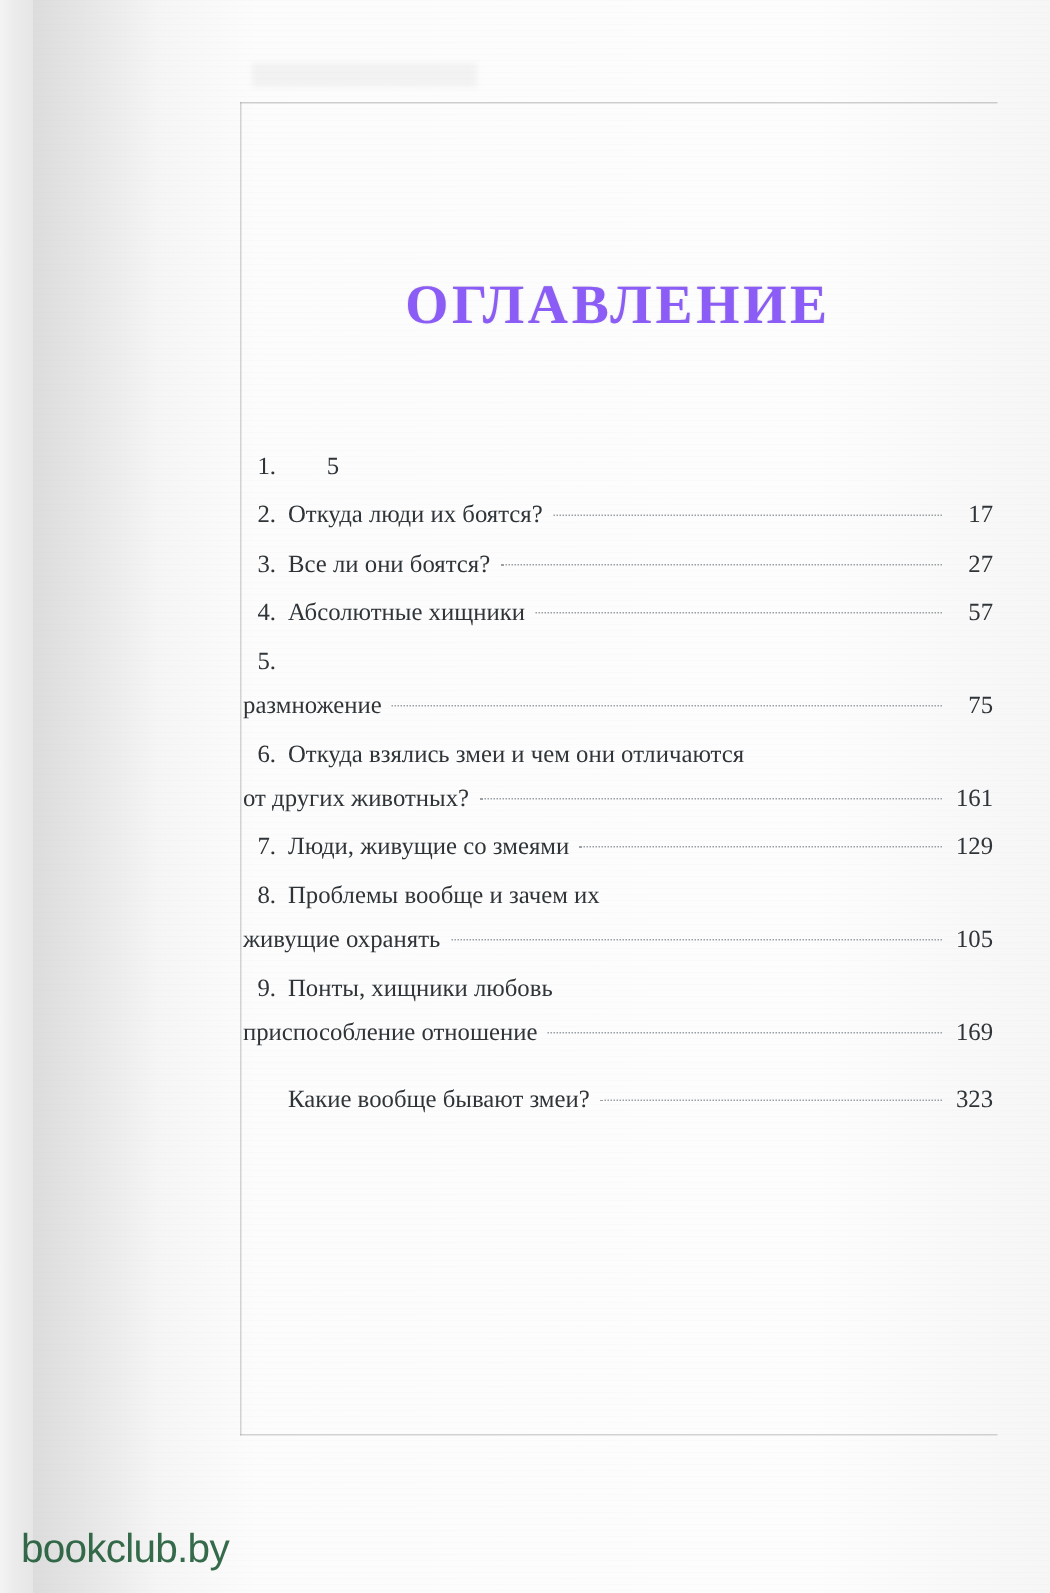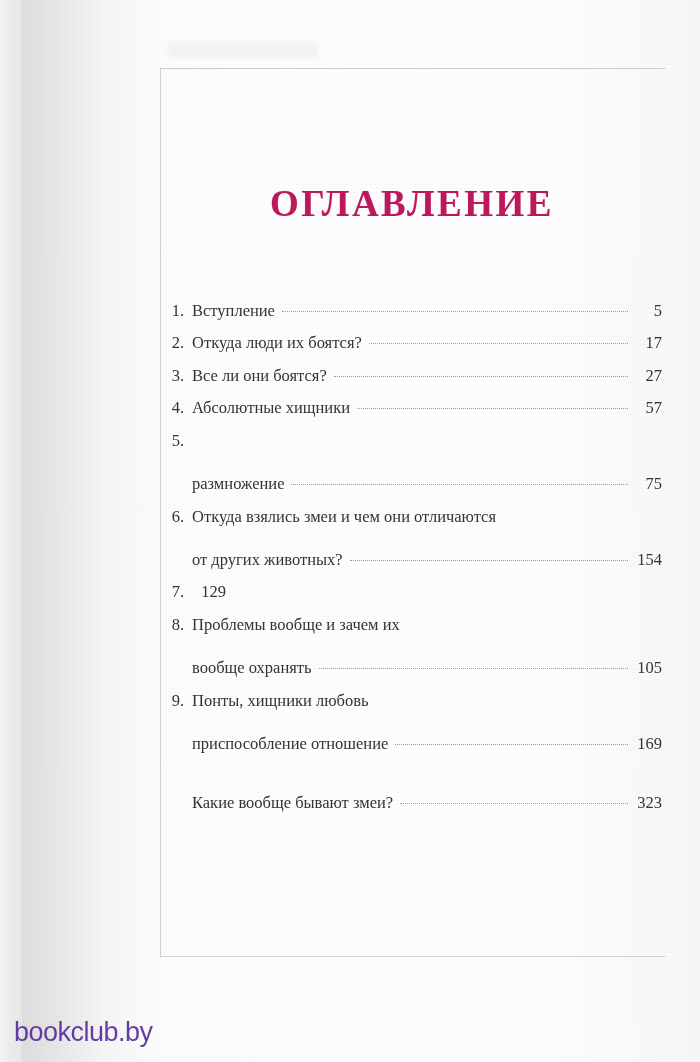--- a/index.html
+++ b/index.html
@@ -86,21 +86,21 @@
     width: 500px;
   }
 
   .toc-title {
     margin: 112px 0 0 0;
     text-align: center;
     font-family: "Liberation Serif", serif;
     font-weight: bold;
     font-size: 37px;
     letter-spacing: 2.5px;
-    color: #be185d;
+    color: #8b5cf6;
     text-shadow: 0 1px 0 rgba(255,255,255,0.85), 0 0 1px rgba(0,0,0,0.25);
   }
 
   .toc-list {
     margin: 74px 0 0 0;
     padding: 0;
     list-style: none;
     font-size: 16.5px;
     color: #2f3438;
   }
@@ -152,41 +152,40 @@
     text-align: right;
     padding-left: 8px;
     white-space: nowrap;
     color: #2f3438;
   }
 
   
   .cont {
     display: flex;
     align-items: flex-end;
-    margin-top: 20px;
-    padding-left: 30px;
+    margin-top: 6px;
     width: 100%;
   }
 
   .no-leader .leader { border-bottom: none; }
 
   
   .toc-item.final {
-    margin-top: 36px;
+    margin-top: 22px;
   }
   .toc-item.final .num { width: 30px; }
 
   
   .watermark {
     position: absolute;
     left: 14px; bottom: 14px;
     font-family: "Liberation Sans", sans-serif;
     font-size: 27px;
     letter-spacing: -0.5px;
-    color: #4c1d95;
+    color: #14532d;
     opacity: 0.85;
   }
 </style>
 </head>
 <body>
 
 <div id="page">
 
   <div class="left-edge"></div>
   <div class="paper"></div>
@@ -198,24 +197,20 @@
 
   <div class="content">
 
     <h1 class="toc-title">ОГЛАВЛЕНИЕ</h1>
 
     <ul class="toc-list">
 
       <li class="toc-item">
         <div class="row">
           <span class="num">1.</span>
-          <span class="label-wrap">
-            <span class="label">Вступление</span>
-            <span class="leader"></span>
-          </span>
           <span class="pg">5</span>
         </div>
       </li>
 
       <li class="toc-item">
         <div class="row">
           <span class="num">2.</span>
           <span class="label-wrap">
             <span class="label">Откуда люди их боятся?</span>
             <span class="leader"></span>
@@ -268,42 +263,46 @@
           <span class="label-wrap">
             <span class="label">Откуда взялись змеи и чем они отличаются</span>
             <span class="leader" style="border-bottom: none;"></span>
           </span>
         </div>
         <div class="cont">
           <span class="label-wrap">
             <span class="label">от других животных?</span>
             <span class="leader"></span>
           </span>
-          <span class="pg">154</span>
+          <span class="pg">161</span>
         </div>
       </li>
 
       <li class="toc-item">
         <div class="row">
           <span class="num">7.</span>
+          <span class="label-wrap">
+            <span class="label">Люди, живущие со змеями</span>
+            <span class="leader"></span>
+          </span>
           <span class="pg">129</span>
         </div>
       </li>
 
       <li class="toc-item">
         <div class="row no-leader">
           <span class="num">8.</span>
           <span class="label-wrap">
             <span class="label">Проблемы вообще и зачем их</span>
             <span class="leader" style="border-bottom: none;"></span>
           </span>
         </div>
         <div class="cont">
           <span class="label-wrap">
-            <span class="label">вообще охранять</span>
+            <span class="label">живущие охранять</span>
             <span class="leader"></span>
           </span>
           <span class="pg">105</span>
         </div>
       </li>
 
       <li class="toc-item">
         <div class="row no-leader">
           <span class="num">9.</span>
           <span class="label-wrap">

